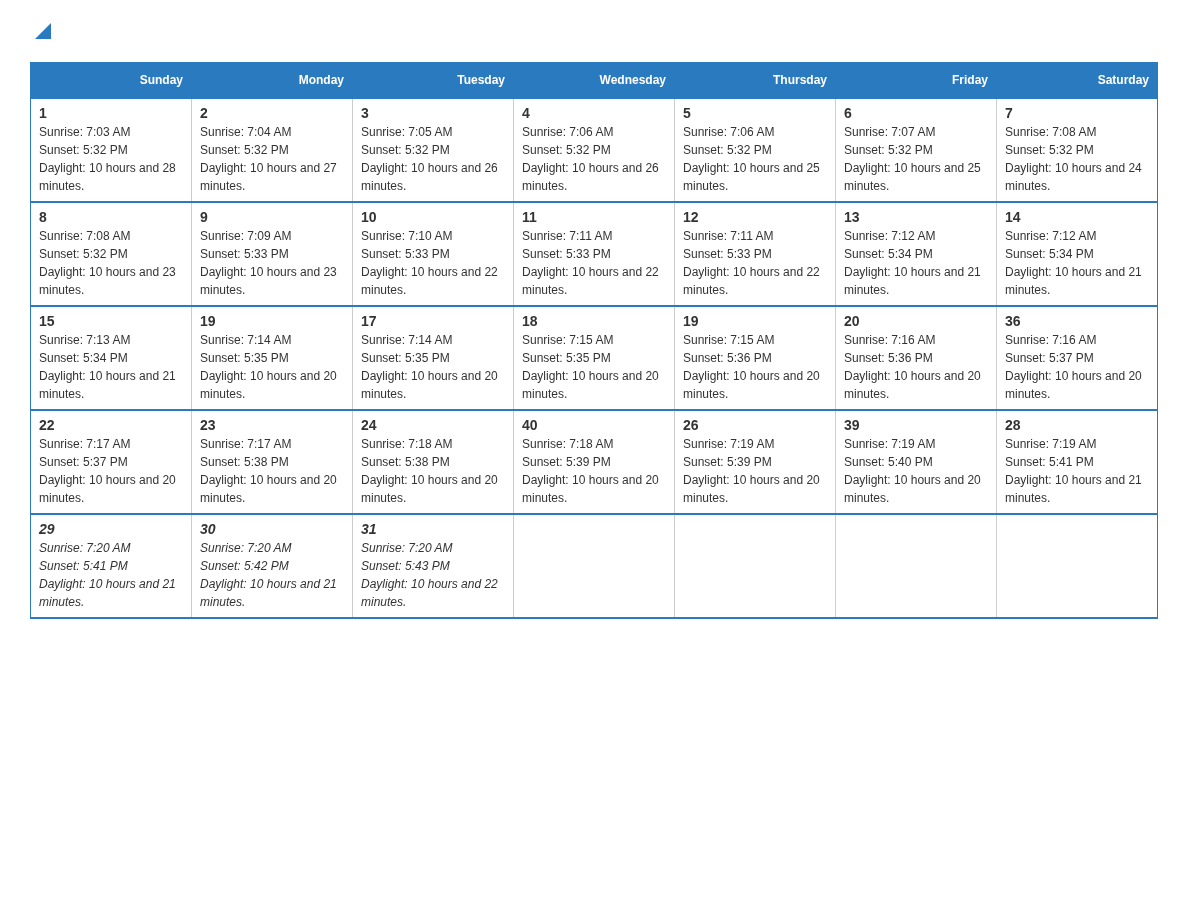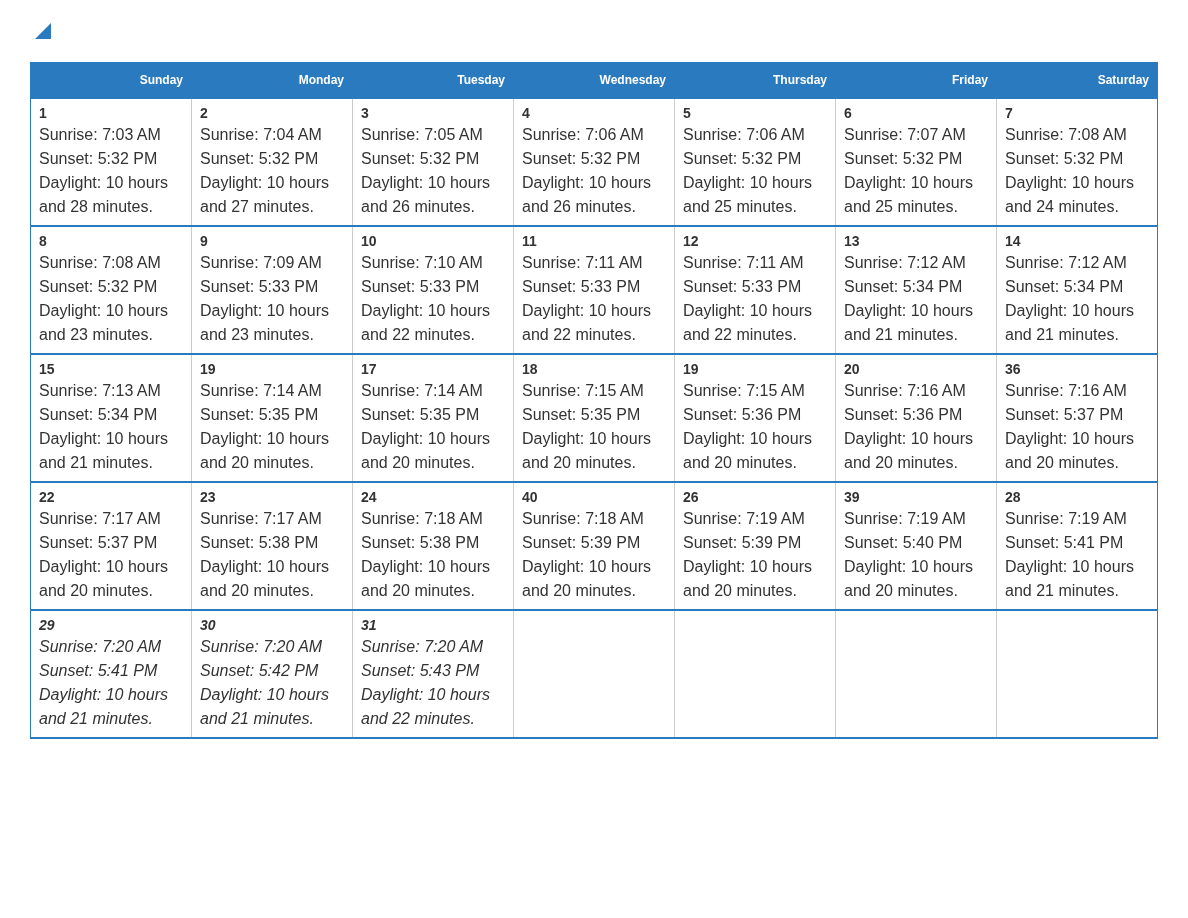--- a/index.html
+++ b/index.html
@@ -86,21 +86,21 @@
     thead tr th:first-child {
       border-left: 1px solid #2a7abf;
     }
     .day-number {
       font-size: 14px;
       font-weight: bold;
       display: block;
       margin-bottom: 2px;
     }
     .day-info {
-      font-size: 16px;
+      font-size: 12px;
       color: #333;
       line-height: 1.5;
     }
     .empty-cell {
       background: #fff;
     }
     tr.week-row td {
       border-top: 2px solid #2a7abf;
     }
   </style>

